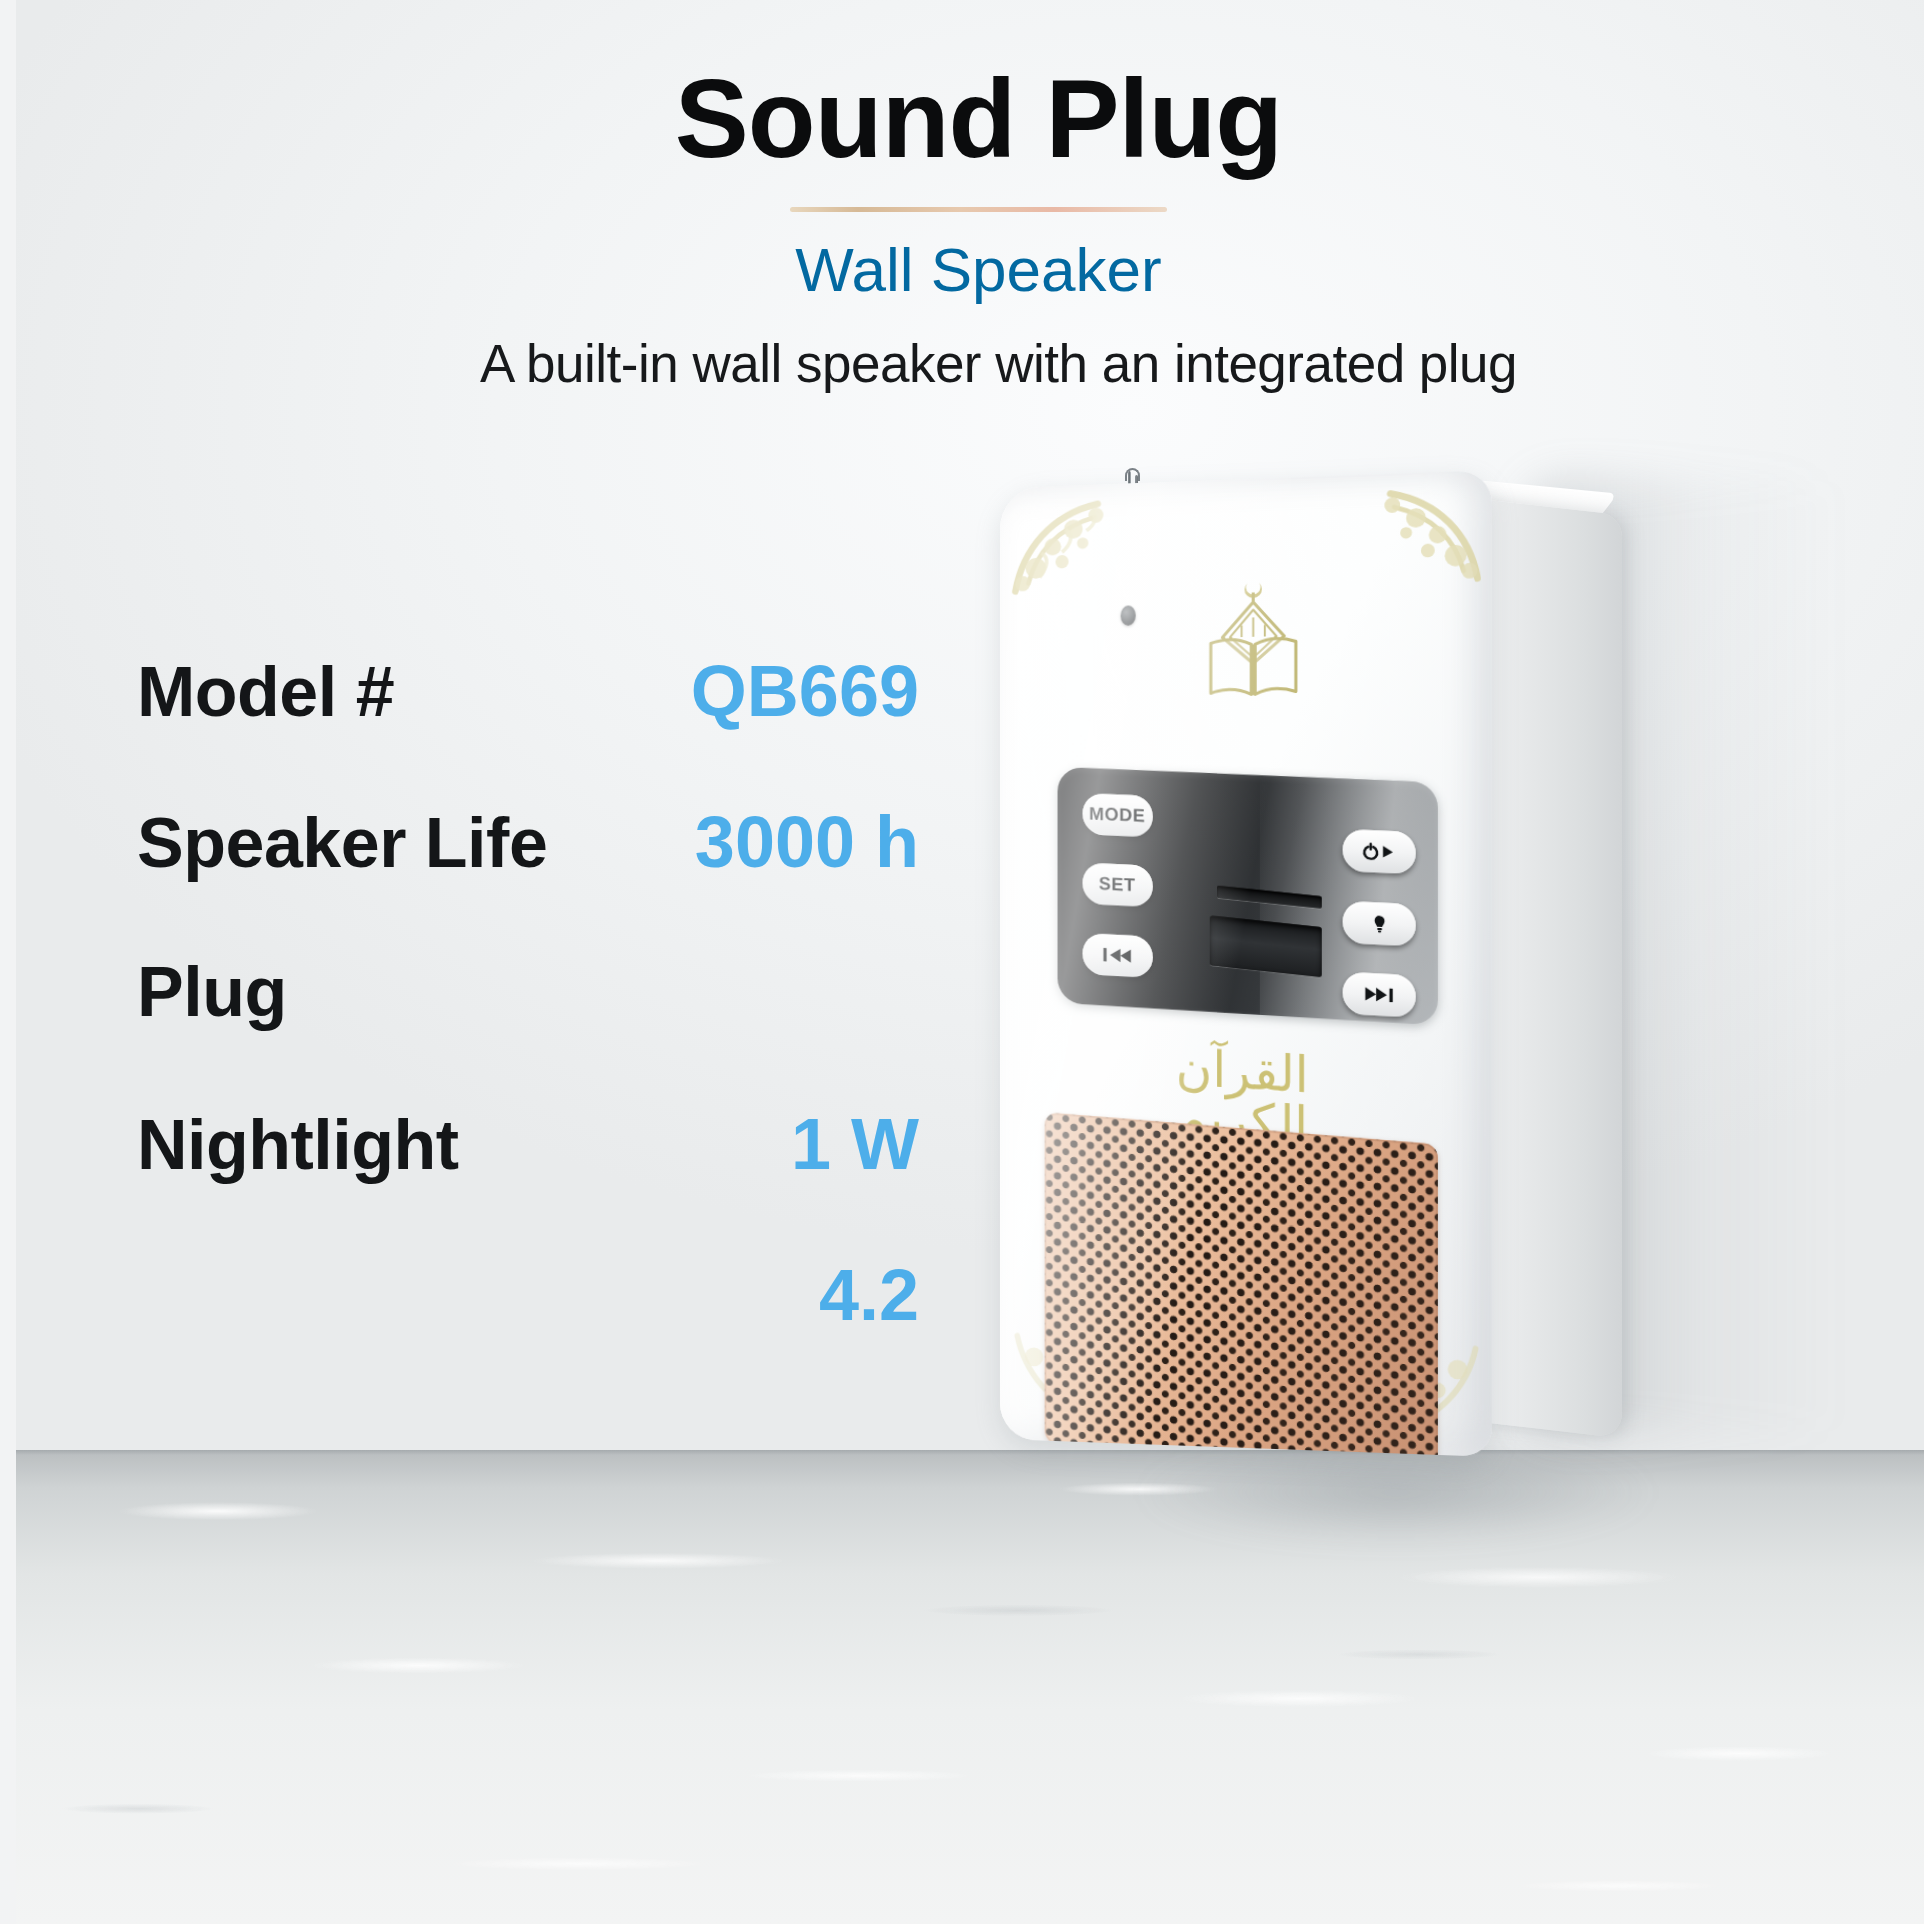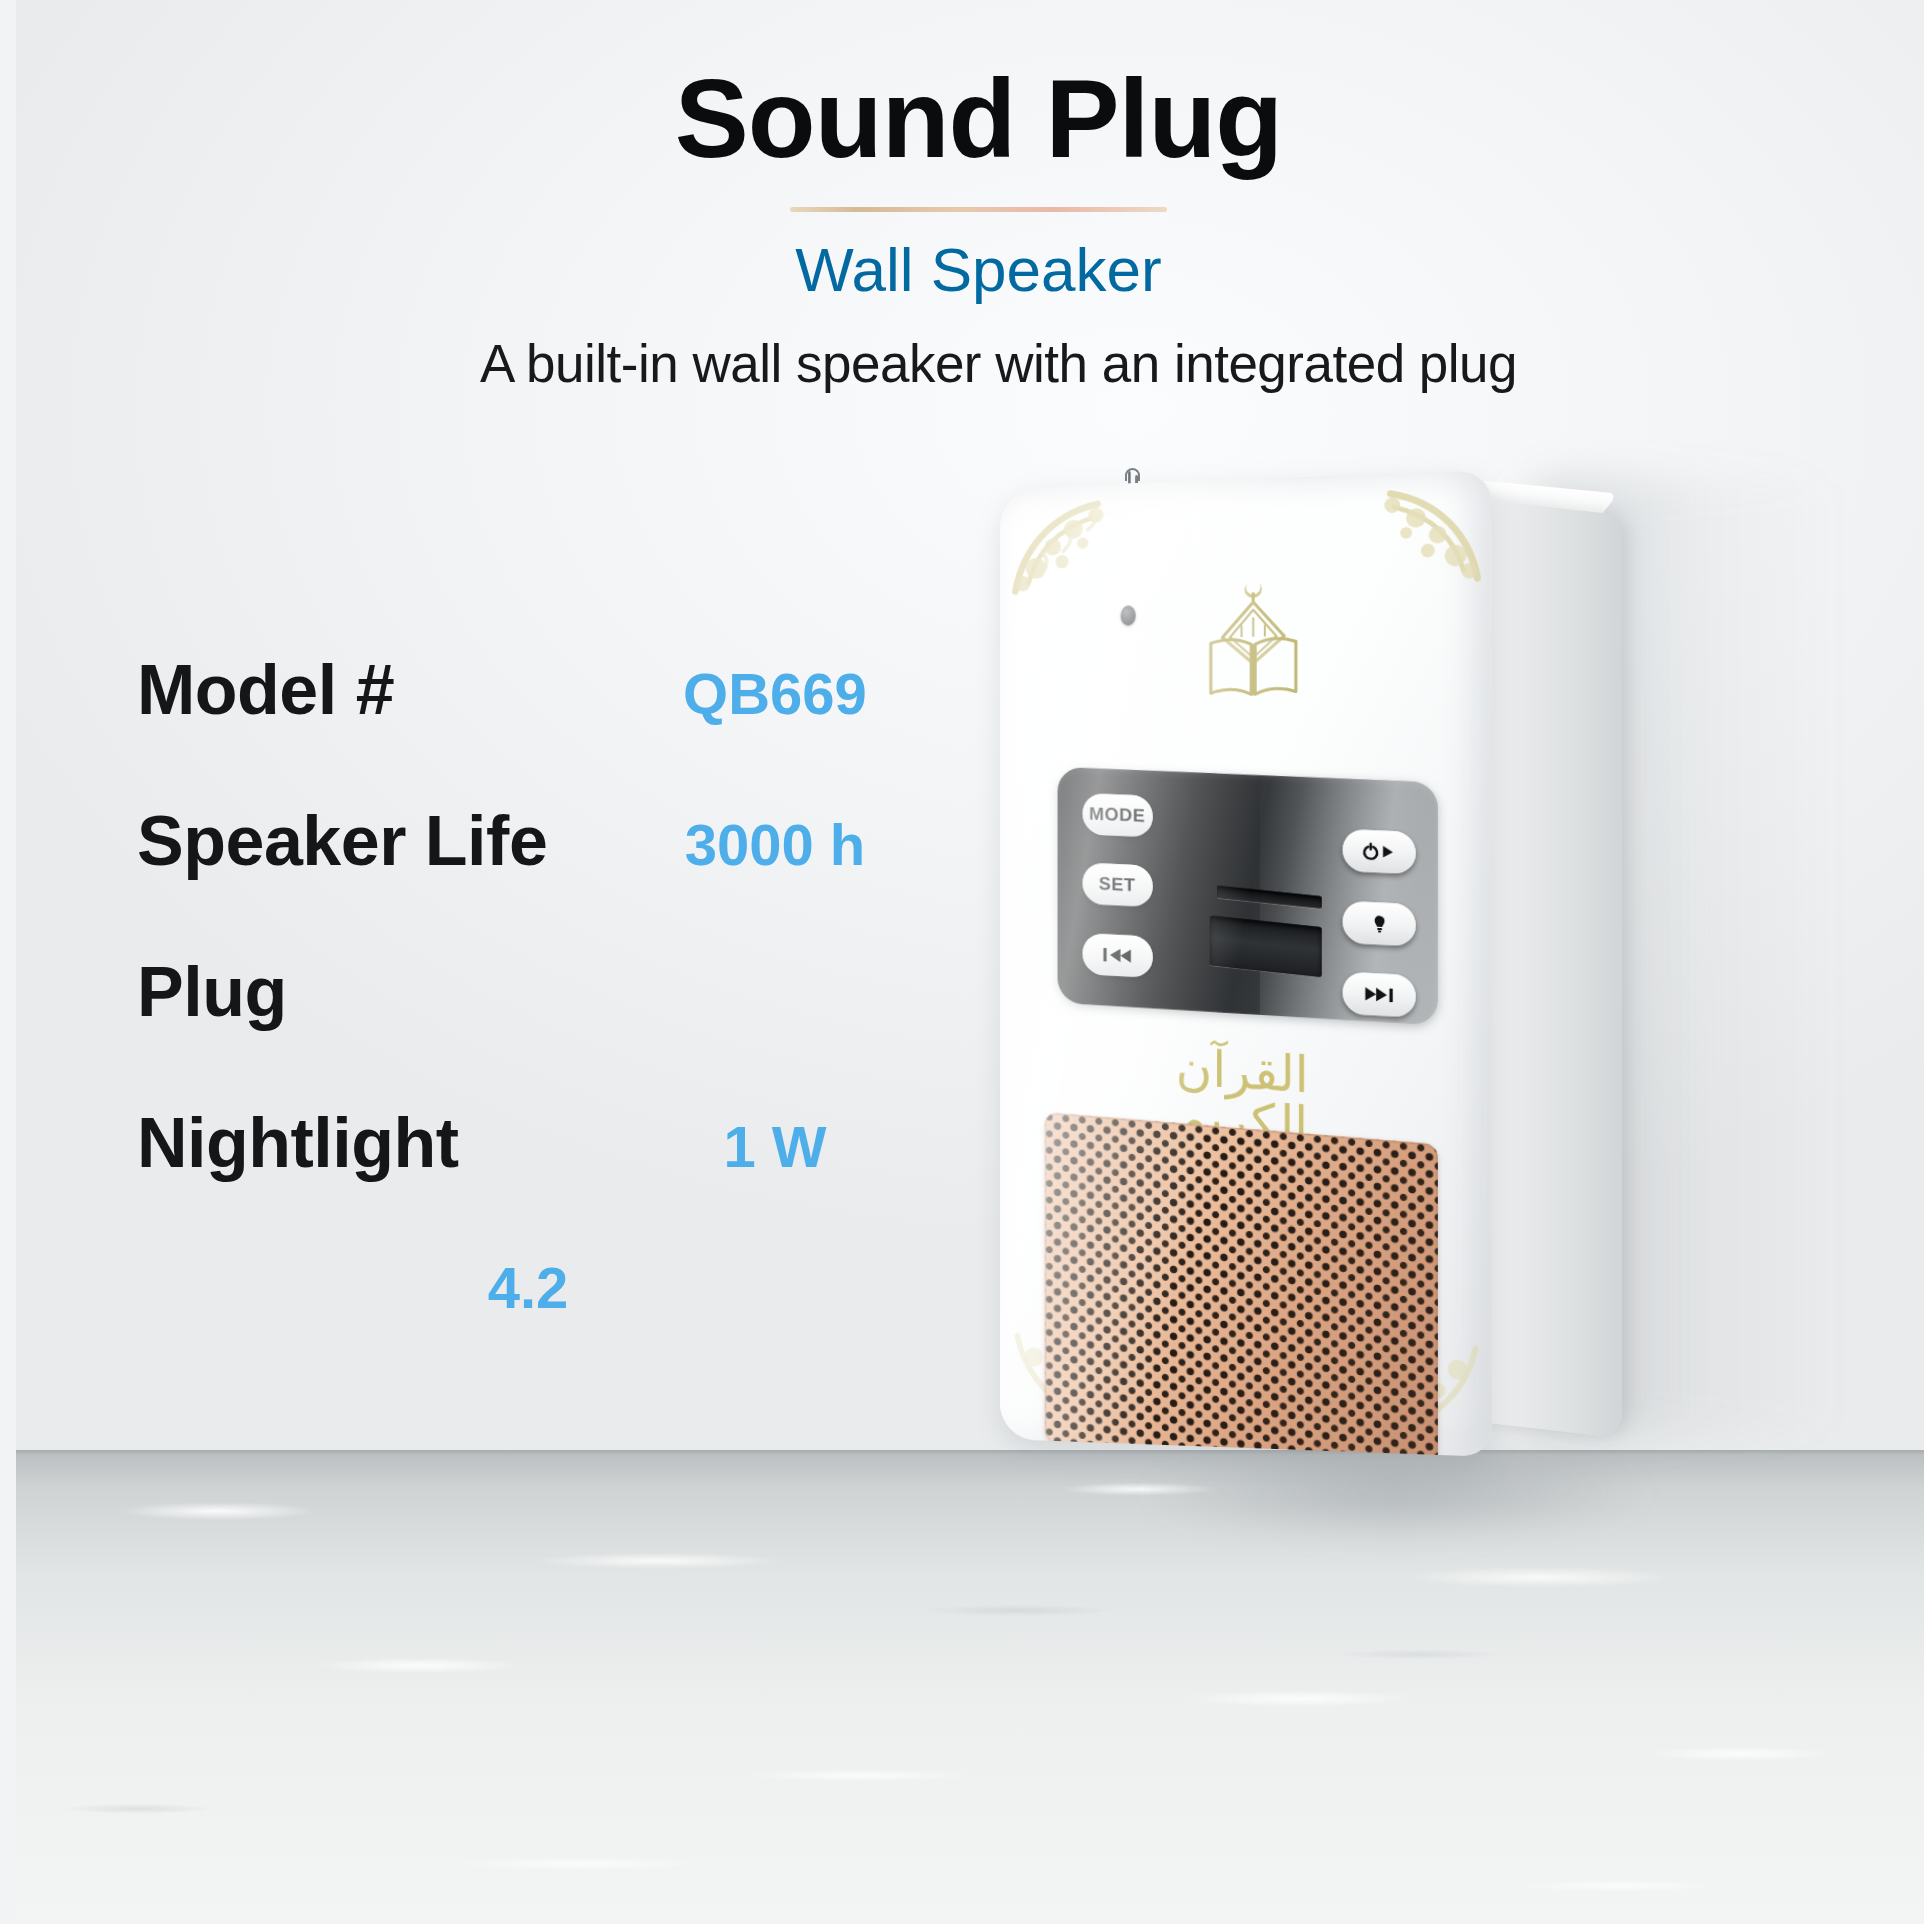--- a/index.html
+++ b/index.html
@@ -69,22 +69,22 @@
   }
 
   
   .specs { position:absolute; left:121px; top:650px; width:782px; }
   .spec-row { display:flex; align-items:baseline; height:151px; }
   .spec-label {
     width:494px; font-size:70px; font-weight:bold;
     color:#141618; letter-spacing:-0.5px; white-space:nowrap;
   }
   .spec-value {
-    flex:1; font-size:58px; font-weight:bold; color:#4daeea;
-    text-align:center; letter-spacing:0px; white-space:nowrap;
+    flex:1; font-size:72px; font-weight:bold; color:#4daeea;
+    text-align:right; letter-spacing:0px; white-space:nowrap;
   }
 
   
   #product { position:absolute; left:984px; top:443px; width:904px; height:1186px; }
 
   
   .prod-shadow{
     position:absolute; left:38px; top:979px; width:716px; height:141px;
     background:radial-gradient(ellipse 50% 50% at 50% 50%, rgba(110,118,124,.30), rgba(110,118,124,0) 72%);
     filter:blur(13px);

